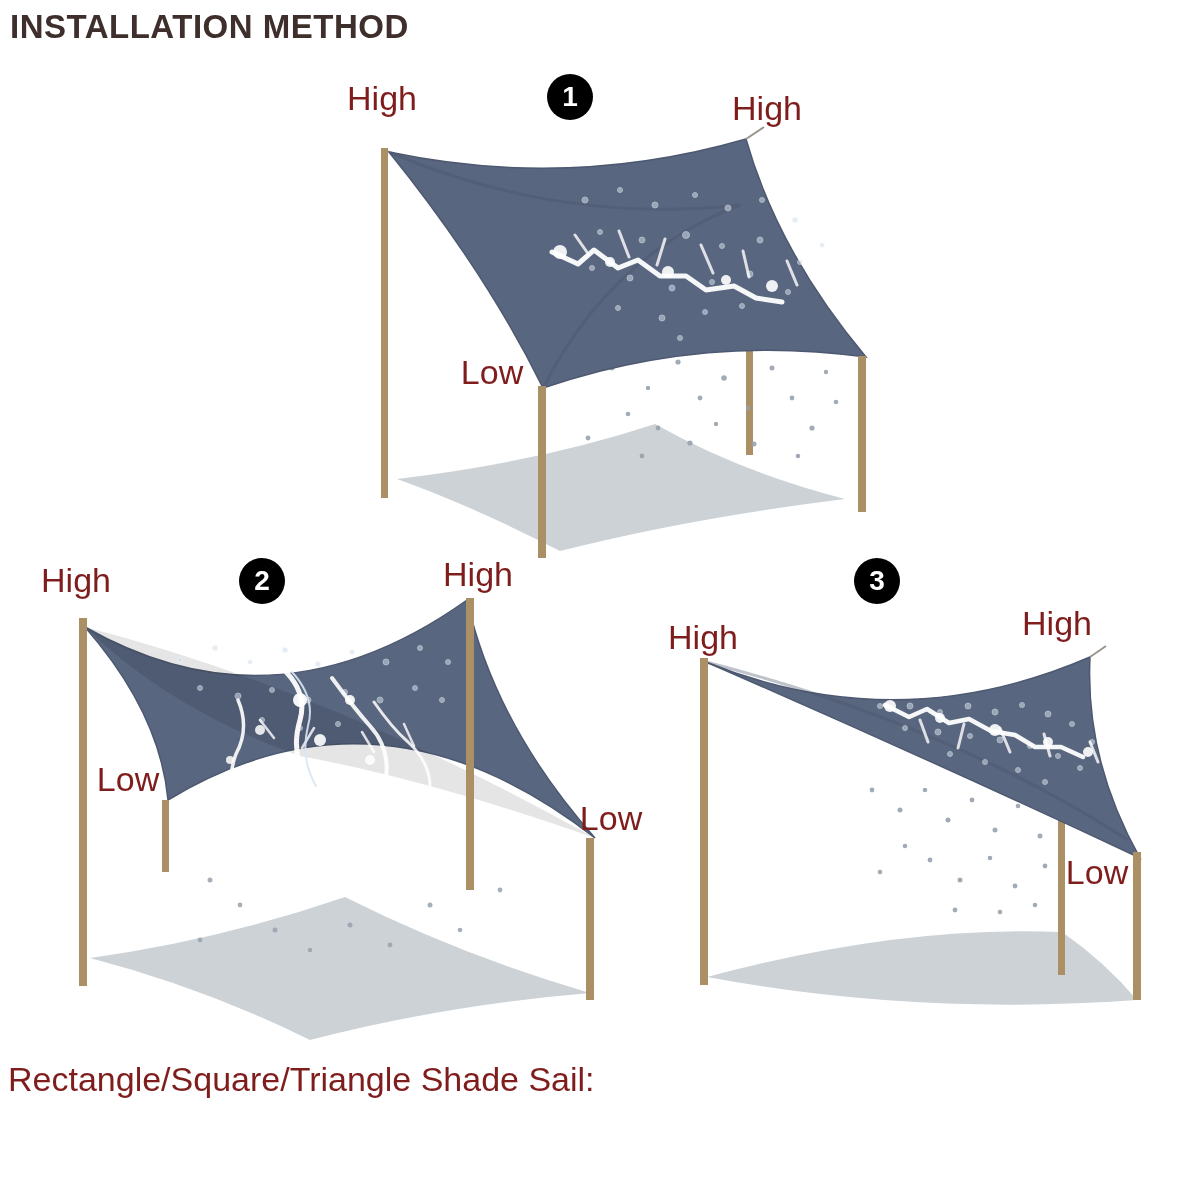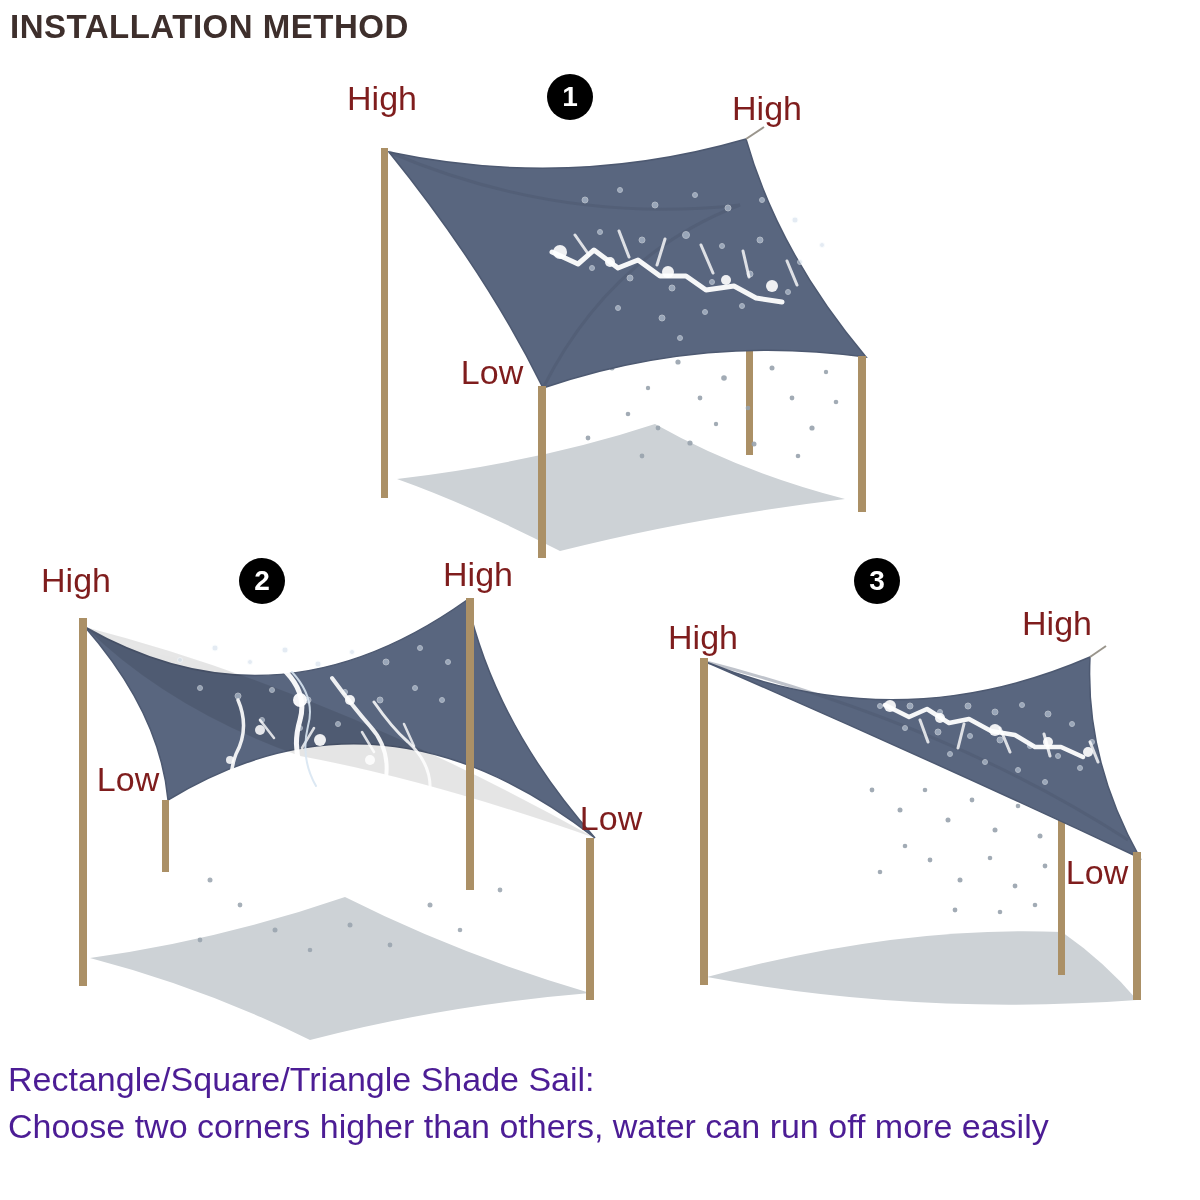--- a/index.html
+++ b/index.html
@@ -5,21 +5,21 @@
   html,body{margin:0;padding:0;background:#fff;}
   .stage{position:relative;width:1200px;height:1200px;background:#ffffff;overflow:hidden;
          font-family:"Liberation Sans",sans-serif;}
   .art{position:absolute;left:0;top:0;}
   .title{position:absolute;left:10px;top:8px;font-size:33px;font-weight:700;
          color:#3e2f2c;letter-spacing:0.5px;text-align:center;}
   .lbl{position:absolute;transform:translate(-50%,-50%);font-size:34px;color:#7f1d1d;white-space:nowrap;}
   .badge{position:absolute;width:46px;height:46px;border-radius:50%;background:#000;color:#fff;
          display:flex;align-items:center;justify-content:center;font-size:28px;font-weight:700;
          transform:translate(-50%,-50%);}
-  .cap{position:absolute;left:8px;font-size:34px;color:#4c1d95;white-space:nowrap;}
+  .cap{position:absolute;left:8px;font-size:34px;color:#7f1d1d;white-space:nowrap;}
   .cap1{top:1060px;}
   .cap2{top:1107px;}
 </style>
 </head>
 <body>
 
 <div class="stage">
 
   <svg class="art" width="1200" height="1200" viewBox="0 0 1200 1200">
 
@@ -249,15 +249,14 @@
   <div class="lbl" style="left:478px;top:574px;">High</div>
   <div class="lbl" style="left:128px;top:779px;">Low</div>
   <div class="lbl" style="left:611px;top:818px;">Low</div>
 
   <div class="badge" style="left:877px;top:581px;">3</div>
   <div class="lbl" style="left:703px;top:637px;">High</div>
   <div class="lbl" style="left:1057px;top:623px;">High</div>
   <div class="lbl" style="left:1097px;top:872px;">Low</div>
 
   <div class="cap cap1">Rectangle/Square/Triangle Shade Sail:</div>
-  <div class="cap cap2">Choose two corners higher than others, water can run off more easily</div>
 
 </div>
 
 </body></html>

